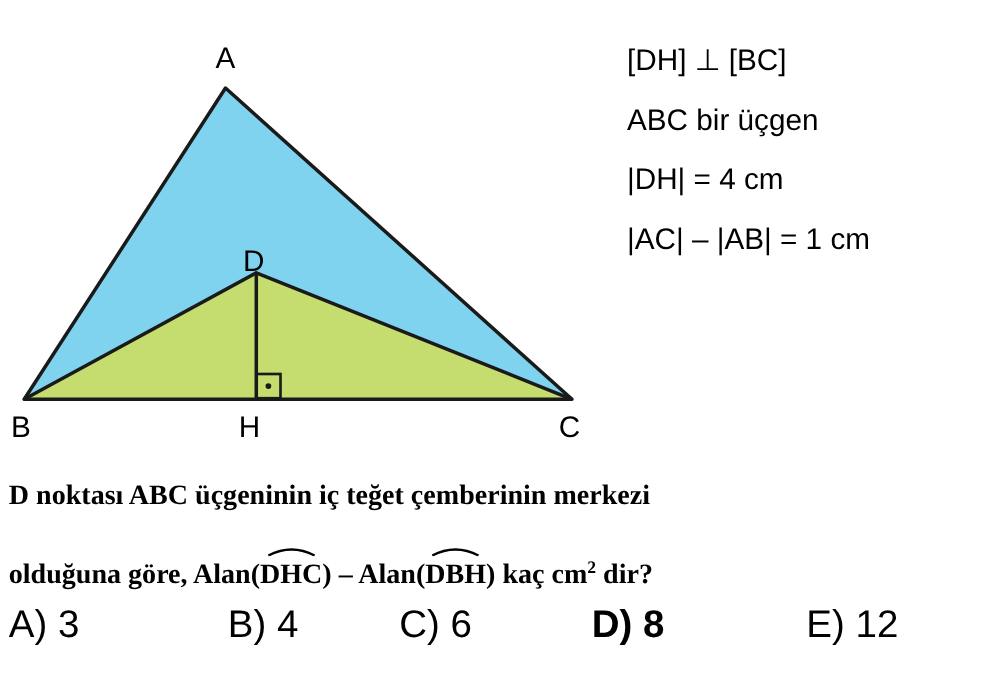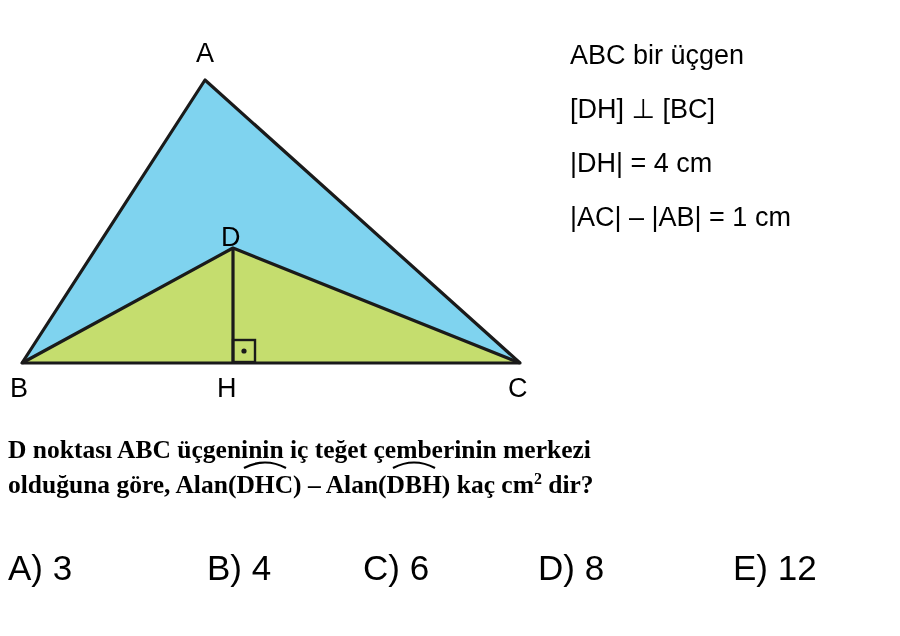--- a/index.html
+++ b/index.html
@@ -63,20 +63,21 @@
     width: 884px;
     font-size: 25.5px;
     font-weight: bold;
     line-height: 1.38;
     font-family: Liberation Serif, serif;
   }
   .question .arc-wrap {
     position: relative;
     display: inline-block;
     padding-top: 0;
+    margin-top: 37px;
   }
   .arc-wrap .arc {
     position: absolute;
     left: 50%;
     transform: translateX(-50%);
     top: -9px;
     width: 46px;
     height: 11px;
   }
   sup.sq {
@@ -93,21 +94,21 @@
     font-size: 35px;
   }
   .choice {
     position: absolute;
     top: 0;
     white-space: nowrap;
   }
   .choice-0 { left: 0px; }
   .choice-1 { left: 199px; }
   .choice-2 { left: 355px; }
-  .choice-3 { left: 530px; }
+  .choice-3 { left: 530px; font-weight: bold; }
   .choice-4 { left: 688px; margin-left: 37px; }
 </style>
 </head>
 <body>
 
 <div class="page">
 
   <div class="figure-area">
     <svg width="560" height="410" viewBox="0 0 560 410" xmlns="http://www.w3.org/2000/svg">
 
@@ -126,22 +127,22 @@
     </svg>
 
     <span class="fig-label label-A">A</span>
     <span class="fig-label label-B">B</span>
     <span class="fig-label label-C">C</span>
     <span class="fig-label label-D">D</span>
     <span class="fig-label label-H">H</span>
   </div>
 
   <div class="givens">
+    <div class="given-line">[DH] ⊥ [BC]</div>
     <div class="given-line">ABC bir üçgen</div>
-    <div class="given-line">[DH] ⊥ [BC]</div>
     <div class="given-line">|DH| = 4 cm</div>
     <div class="given-line">|AC| – |AB| = 1 cm</div>
   </div>
 
   <div class="question">
     <div>D noktası ABC üçgeninin iç teğet çemberinin merkezi</div>
     <div>
       <span>olduğuna göre, Alan(</span><span class="arc-wrap"><svg class="arc" viewBox="0 0 46 11" xmlns="http://www.w3.org/2000/svg">
             <path d="M2,10 Q23,-1 44,10" fill="none" stroke="#000" stroke-width="2.2"></path>
           </svg><span>DHC</span></span><span>) – Alan(</span><span class="arc-wrap"><svg class="arc" viewBox="0 0 46 11" xmlns="http://www.w3.org/2000/svg">

